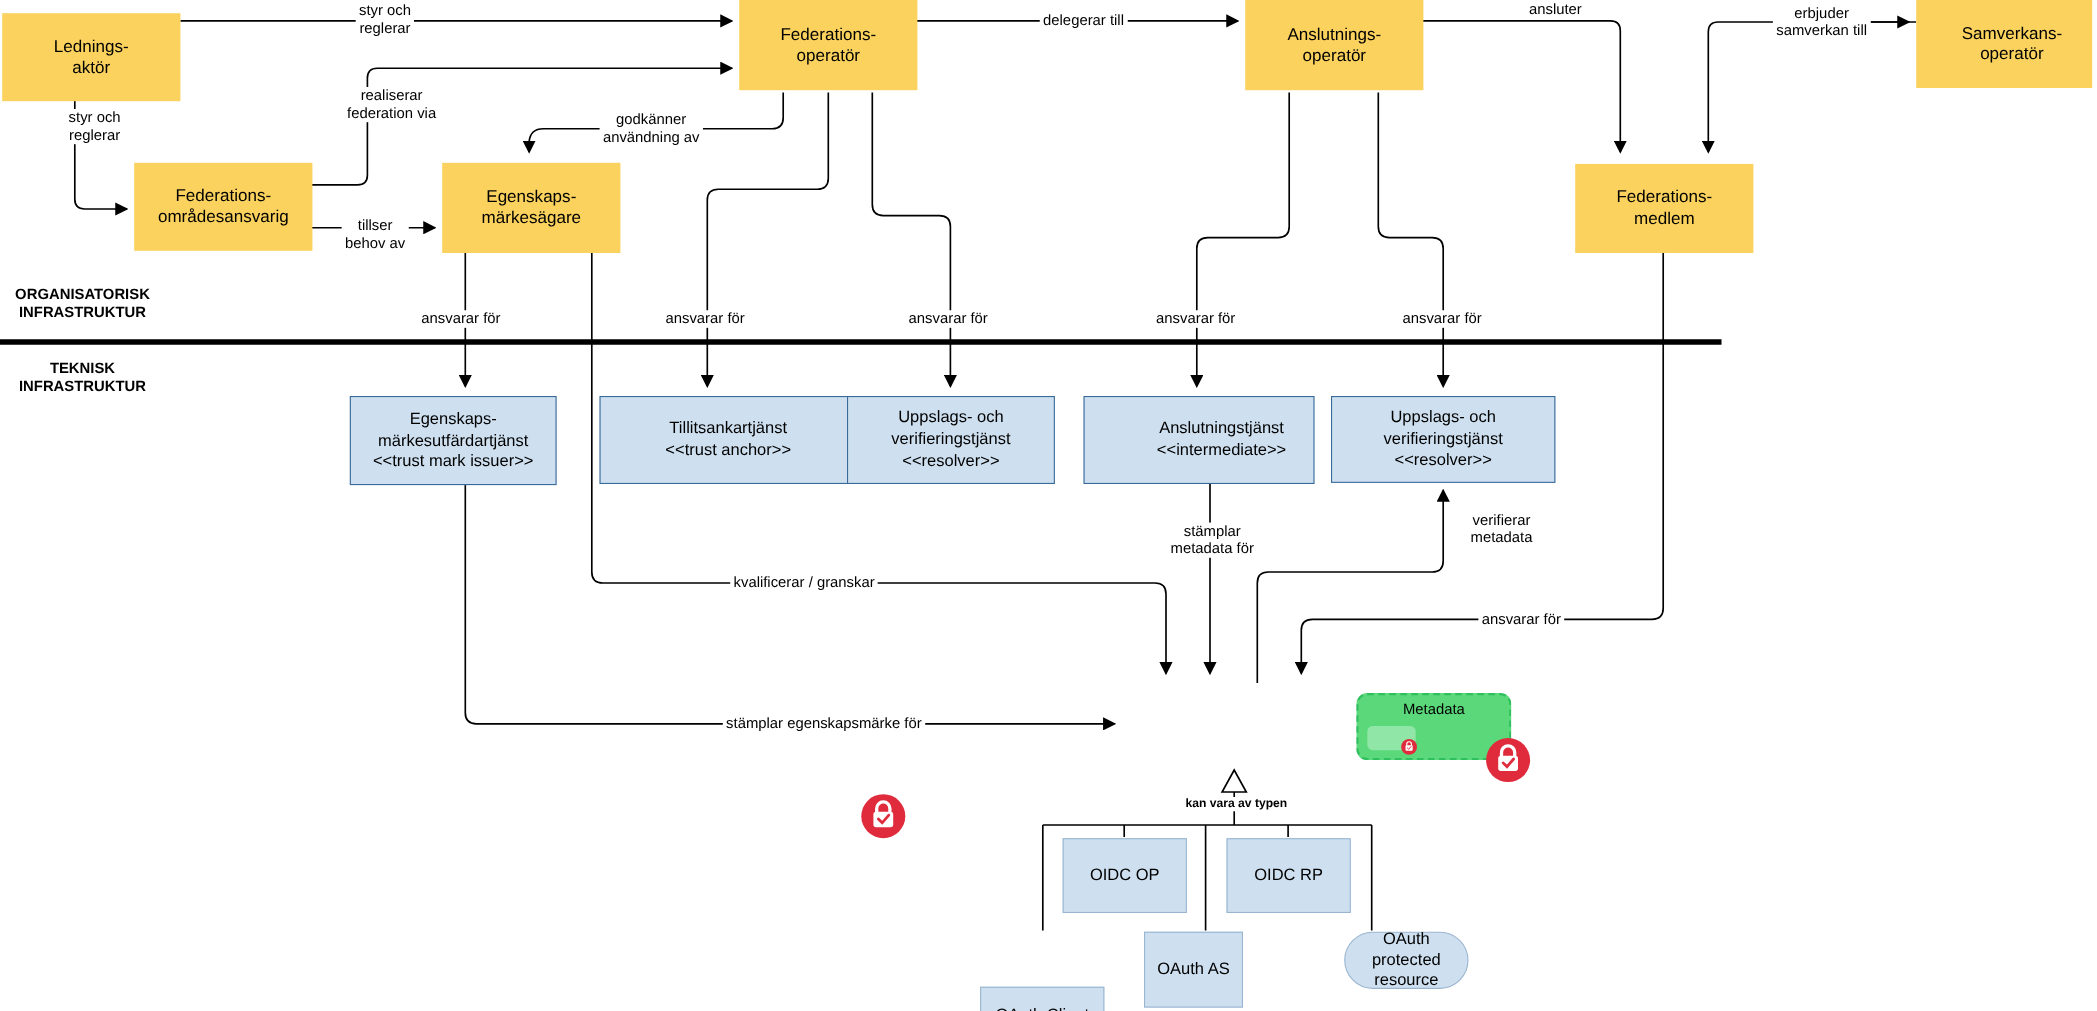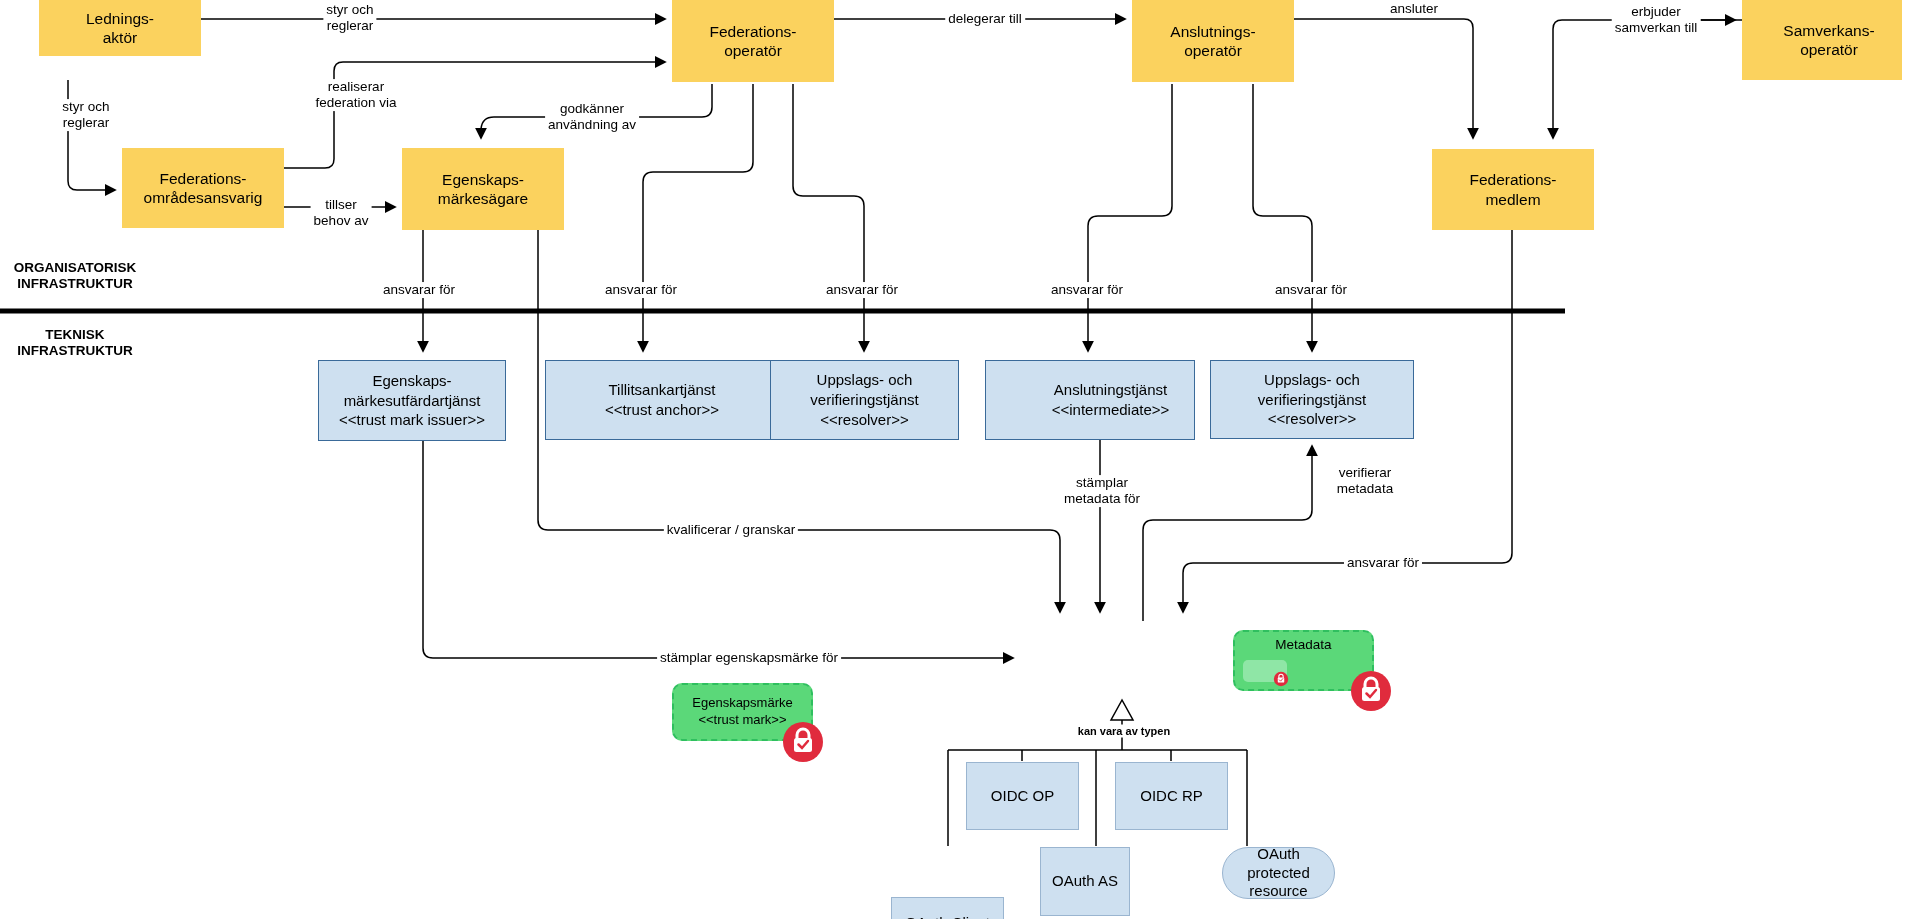--- a/index.html
+++ b/index.html
@@ -74,21 +74,21 @@
 
     <path class="edge" d="M1122,720 V750 M948,750 H1247 M948,750 V846 M1022,750 V761 M1096,750 V846 M1171,750 V761 M1247,750 V846"></path>
     <polygon class="hollow-tri" points="1122,700 1111,720 1133,720"></polygon>
   </svg>
 
   <div class="section-label" style="left:0;top:260;left:0px;top:260px;">ORGANISATORISK
 INFRASTRUKTUR</div>
   <div class="section-label" style="left:0px;top:327px;">TEKNISK
 INFRASTRUKTUR</div>
 
-  <div class="node actor" style="left:2px;top:0px;width:162px;height:56px;margin-left:37px;">Lednings-
+  <div class="node actor" style="left:2px;top:12px;width:162px;height:80px;">Lednings-
 aktör</div>
   <div class="node actor" style="left:672px;top:0px;width:162px;height:82px;">Federations-
 operatör</div>
   <div class="node actor" style="left:1132px;top:0px;width:162px;height:82px;">Anslutnings-
 operatör</div>
   <div class="node actor" style="left:1742px;top:0px;width:160px;height:80px;padding-left:14px;">Samverkans-
 operatör</div>
   <div class="node actor" style="left:122px;top:148px;width:162px;height:80px;">Federations-
 områdesansvarig</div>
   <div class="node actor" style="left:402px;top:148px;width:162px;height:82px;">Egenskaps-
@@ -111,22 +111,20 @@
 &lt;&lt;resolver&gt;&gt;</div>
 
   <div class="node component" style="left:966px;top:762px;width:113px;height:68px;">OIDC OP</div>
   <div class="node component" style="left:1115px;top:762px;width:113px;height:68px;">OIDC RP</div>
   <div class="node component" style="left:891px;top:897px;width:113px;height:52px;">OAuth Client</div>
   <div class="node component" style="left:1040px;top:847px;width:90px;height:69px;">OAuth AS</div>
   <div class="node component" style="left:1222px;top:847px;width:113px;height:52px;border-radius:27px;">OAuth
 protected
 resource</div>
 
-  <div class="node artifact" style="left:672px;top:683px;width:141px;height:58px;">Egenskapsmärke
-&lt;&lt;trust mark&gt;&gt;</div>
   <div class="node artifact metadata" style="left:1233px;top:630px;width:141px;height:61px;">
     <span>Metadata</span>
     <span class="inner-chip"></span>
   </div>
 
   <div class="edge-label" style="left:350px;top:18px;">styr och
 reglerar</div>
   <div class="edge-label" style="left:86px;top:115px;">styr och
 reglerar</div>
   <div class="edge-label" style="left:356px;top:95px;">realiserar

